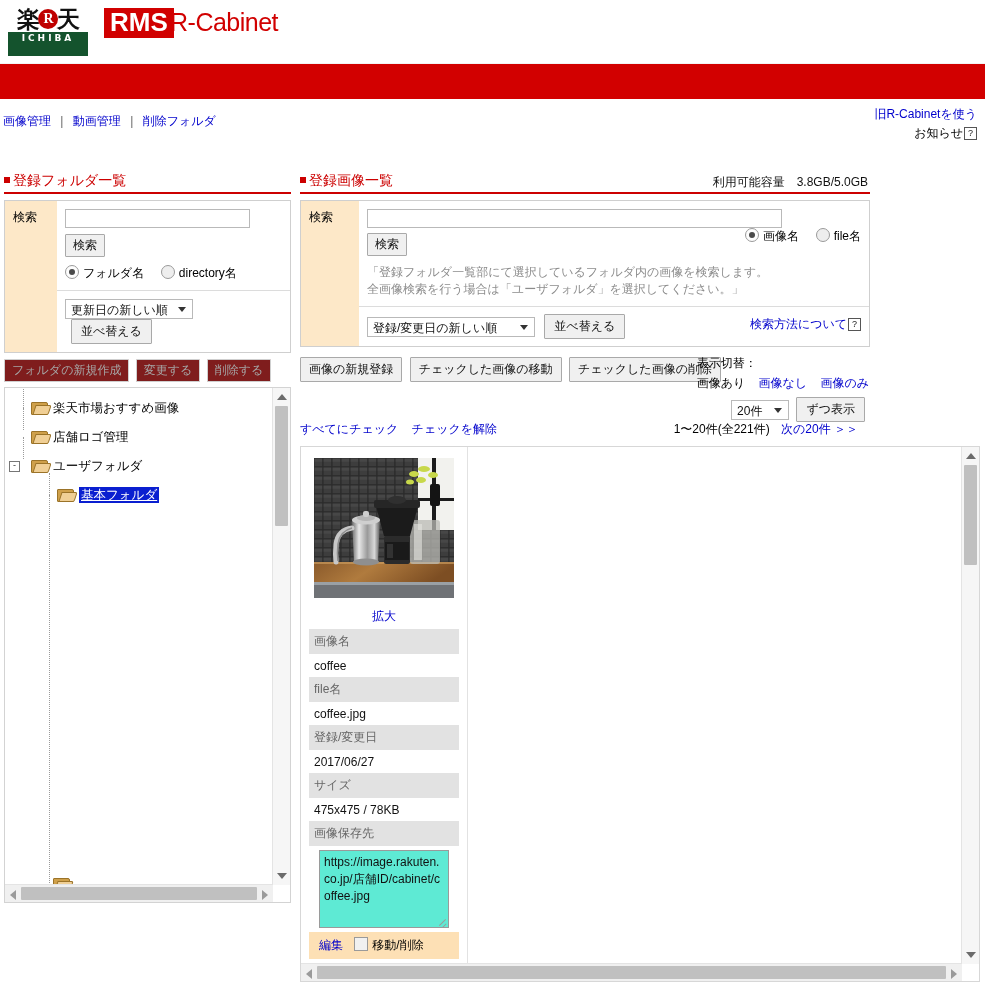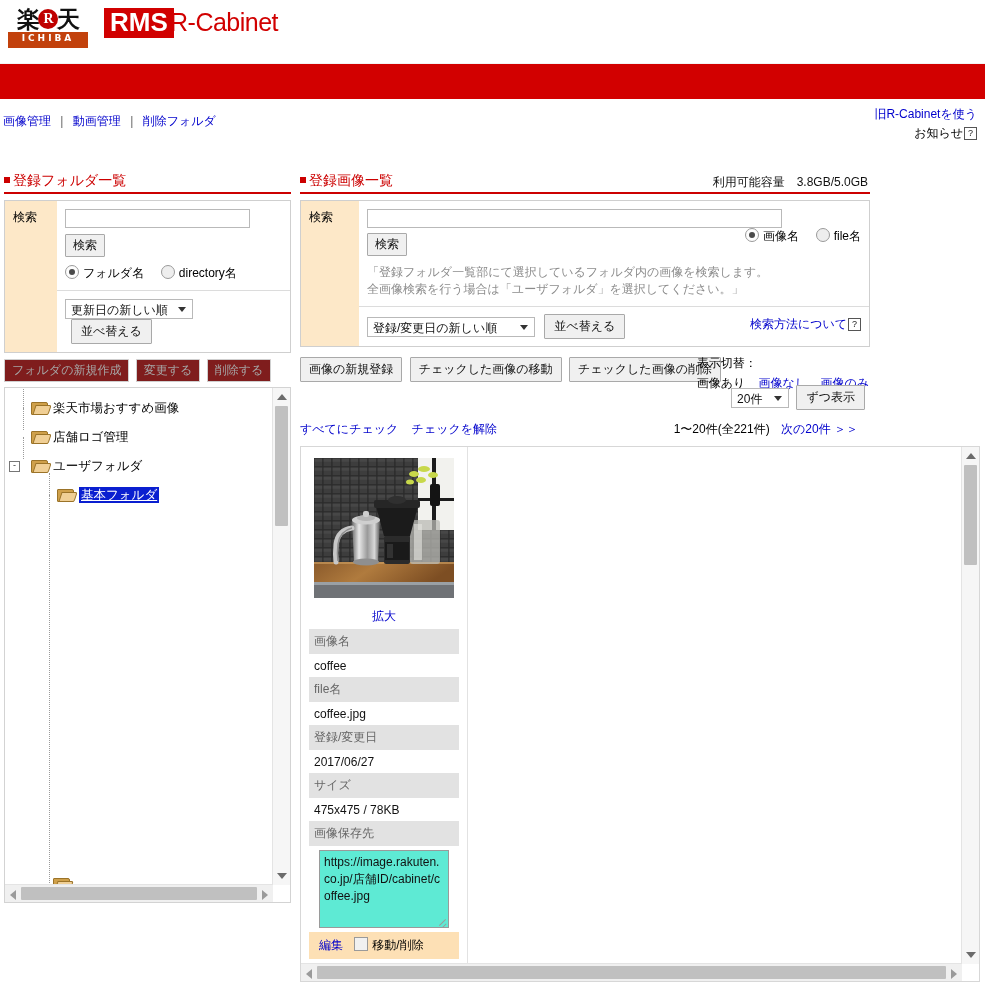--- a/index.html
+++ b/index.html
@@ -33,21 +33,21 @@
     display: flex; align-items: center; justify-content: center;
     font-size: 23px; font-weight: bold; letter-spacing: -1px; color: #111;
     font-family: "DejaVu Sans", sans-serif;
   }
   .rak-r {
     display: inline-block; width: 20px; height: 20px; border-radius: 50%;
     background: #bf0000; color: #fff; font-size: 14px; line-height: 20px;
     text-align: center; margin: 0 -1px; font-family: "Liberation Serif", serif;
   }
   .rak-bot {
-    width: 80px; height: 16px; background: #c2410c; color: #fff;
+    width: 80px; height: 24px; background: #14532d; color: #fff;
     font-size: 9px; font-weight: bold; letter-spacing: 3px;
     text-align: center; line-height: 12px;
     font-family: "DejaVu Sans", sans-serif;
   }
   .rms-badge {
     position: absolute; left: 104px; top: 8px;
     background: #d10000; color: #fff; font-weight: bold; font-size: 26px;
     padding: 1px 6px 3px 6px; line-height: 1;
     font-family: "Liberation Sans", sans-serif;
   }
@@ -220,21 +220,21 @@
   .rs-note { color: #8c8c8c; font-size: 12px; line-height: 17px; margin-top: 8px; }
   .rs-radios { position: absolute; right: 8px; top: 27px; font-size: 12px; white-space: nowrap; }
   .rs-row2 { padding: 7px 8px; position: relative; }
   .rs-help { position: absolute; right: 8px; top: 9px; font-size: 12px; }
 
   .actionrow { margin-top: 10px; position: relative; height: 64px; }
   .actionrow .btn { margin-right: 4px; }
   .disp-switch { position: absolute; right: 1px; top: -2px; text-align: left; font-size: 12px; }
   .disp-switch .l2 { margin-top: 3px; }
   .disp-switch .l2 a { margin-left: 10px; }
-  .perpage { position: absolute; right: 1px; top: 28px; }
+  .perpage { position: absolute; right: 1px; top: 40px; }
   .perpage .btn { margin-left: 4px; }
 
   .checkrow { position: relative; height: 20px; font-size: 12px; }
   .checkrow a { margin-right: 10px; }
   .pageinfo { position: absolute; right: 2px; top: 0; font-size: 12px; }
   .pageinfo a { margin-left: 8px; }
 
   .listbox {
     margin-top: 5px; border: 1px solid #d7d7d7; background: #fff;
     width: 680px; height: 536px; position: relative; box-sizing: border-box;

